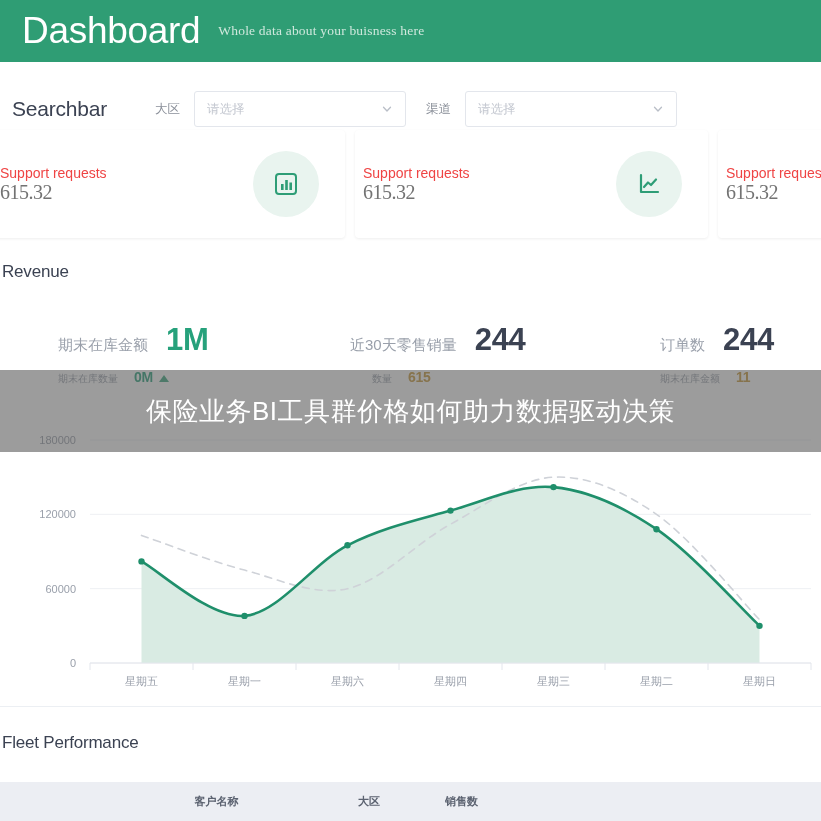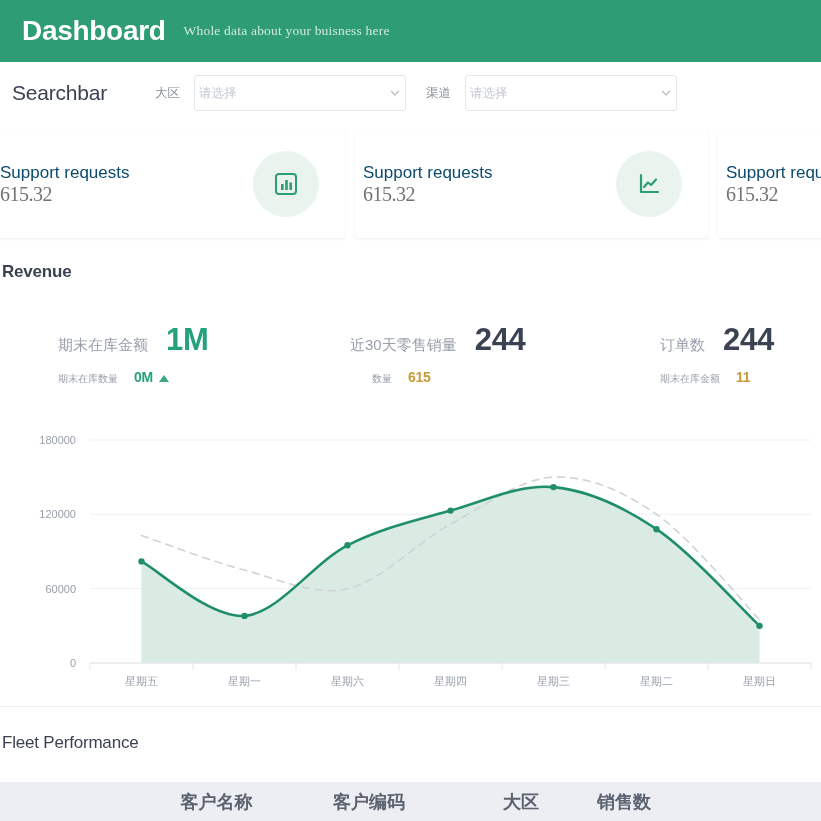--- a/index.html
+++ b/index.html
@@ -25,37 +25,37 @@
     position: absolute;
     left: 0; top: 0;
     width: 821px;
     height: 62px;
     background: #2f9d74;
     display: flex;
     align-items: center;
     padding-left: 22px;
   }
   .header-title {
-    font-size: 28px;
-    font-weight: bold;
+    font-size: 37px;
+    font-weight: normal;
     color: #ffffff;
     letter-spacing: -0.3px;
   }
   .header-sub {
     font-size: 13.5px;
     color: #cfe8dd;
     margin-left: 18px;
     letter-spacing: 0.2px;
     font-family: Liberation Serif, serif;
   }
 
   
   .searchbar {
     position: absolute;
-    left: 0; top: 62px;
+    left: 0; top: 78px;
     width: 821px;
     height: 62px;
     background: #ffffff;
     display: flex;
     align-items: center;
     padding-left: 12px;
   }
   .searchbar-title {
     font-size: 21px;
     color: #3b4252;
@@ -75,21 +75,21 @@
   }
   .select-box {
     width: 212px;
     height: 36px;
     border: 1px solid #e3e6ec;
     border-radius: 3px;
     background: #ffffff;
     display: flex;
     align-items: center;
     justify-content: space-between;
-    padding: 0 4px;
+    padding: 0 12px;
   }
   .select-placeholder {
     font-size: 12.5px;
     color: #c2c6cf;
   }
   .chevron {
     width: 12px; height: 12px;
     flex: 0 0 auto;
   }
   .chevron svg { display: block; }
@@ -113,22 +113,22 @@
     border-radius: 4px;
     box-shadow: 0 1px 3px rgba(0,0,0,0.07);
     display: flex;
     align-items: center;
     justify-content: space-between;
     padding: 0 26px 0 8px;
   }
   .kpi-card:first-child { margin-left: -8px; }
   .kpi-text { display: flex; flex-direction: column; justify-content: center; }
   .kpi-label {
-    font-size: 17px;
-    color: #0c4a6e;
+    font-size: 14px;
+    color: #ef4444;
     margin-bottom: 0;
     white-space: nowrap;
   }
   .kpi-value {
     font-size: 20px;
     color: #737373;
     font-weight: normal;
     letter-spacing: -0.5px;
     font-family: Liberation Serif, serif;
   }
@@ -143,21 +143,21 @@
   }
   .kpi-icon-wrap svg { display: block; }
 
   
   .section-title {
     position: absolute;
     font-size: 17px;
     color: #3b4252;
     letter-spacing: -0.2px;
   }
-  #revenue-title { left: 2px; top: 262px; font-weight: bold; }
+  #revenue-title { left: 2px; top: 262px; }
   #fleet-title { left: 2px; top: 733px; }
 
   
   .metric-strip {
     position: absolute;
     left: 0;
     width: 821px;
     display: flex;
     align-items: center;
   }
@@ -254,21 +254,21 @@
     left: 0; top: 782px;
     width: 821px;
   }
   .thead-row {
     display: flex;
     height: 39px;
     background: #eceef3;
     align-items: center;
   }
   .th {
-    font-size: 18px;
+    font-size: 11px;
     color: #5b6270;
     font-weight: bold;
     text-align: center;
     white-space: nowrap;
   }
   .th-c0 { width: 140px; }
   .th-c1 { width: 153px; }
   .th-c2 { width: 152px; }
   .th-c3 { width: 152px; }
   .th-c4 { width: 152px; }
@@ -432,27 +432,29 @@
           <text x="244.5" y="285" class="xtick">星期一</text>
           <text x="347.5" y="285" class="xtick">星期六</text>
           <text x="450.5" y="285" class="xtick">星期四</text>
           <text x="553.5" y="285" class="xtick">星期三</text>
           <text x="656.5" y="285" class="xtick">星期二</text>
           <text x="759.5" y="285" class="xtick">星期日</text>
         </g>
     </svg>
   </div>
 
+  <div class="overlay-band">
+    <span class="overlay-text">保险业务BI工具群价格如何助力数据驱动决策</span>
+  </div>
 
   <div class="table-divider"></div>
   <div class="section-title" id="fleet-title">Fleet Performance</div>
 
   <div class="fleet-table">
     <div class="thead-row">
       <div class="th th-c0"></div>
       <div class="th th-c1">客户名称</div>
-      <div class="th th-c2">客户编码</div>
       <div class="th th-c3">大区</div>
       <div class="th th-c5">销售数</div>
     </div>
   </div>
 
 </div>
 
 </body></html>

